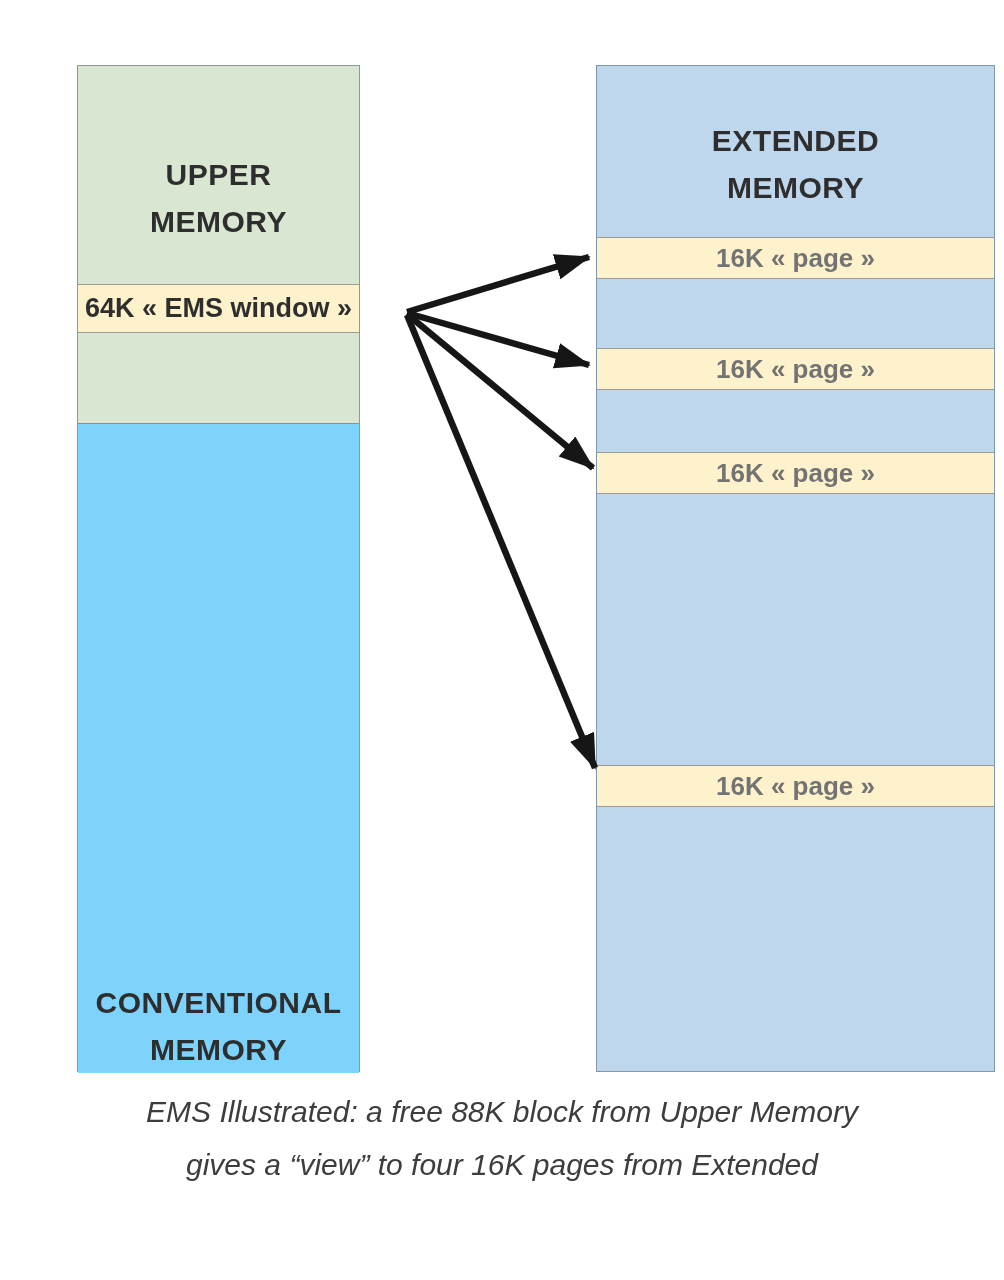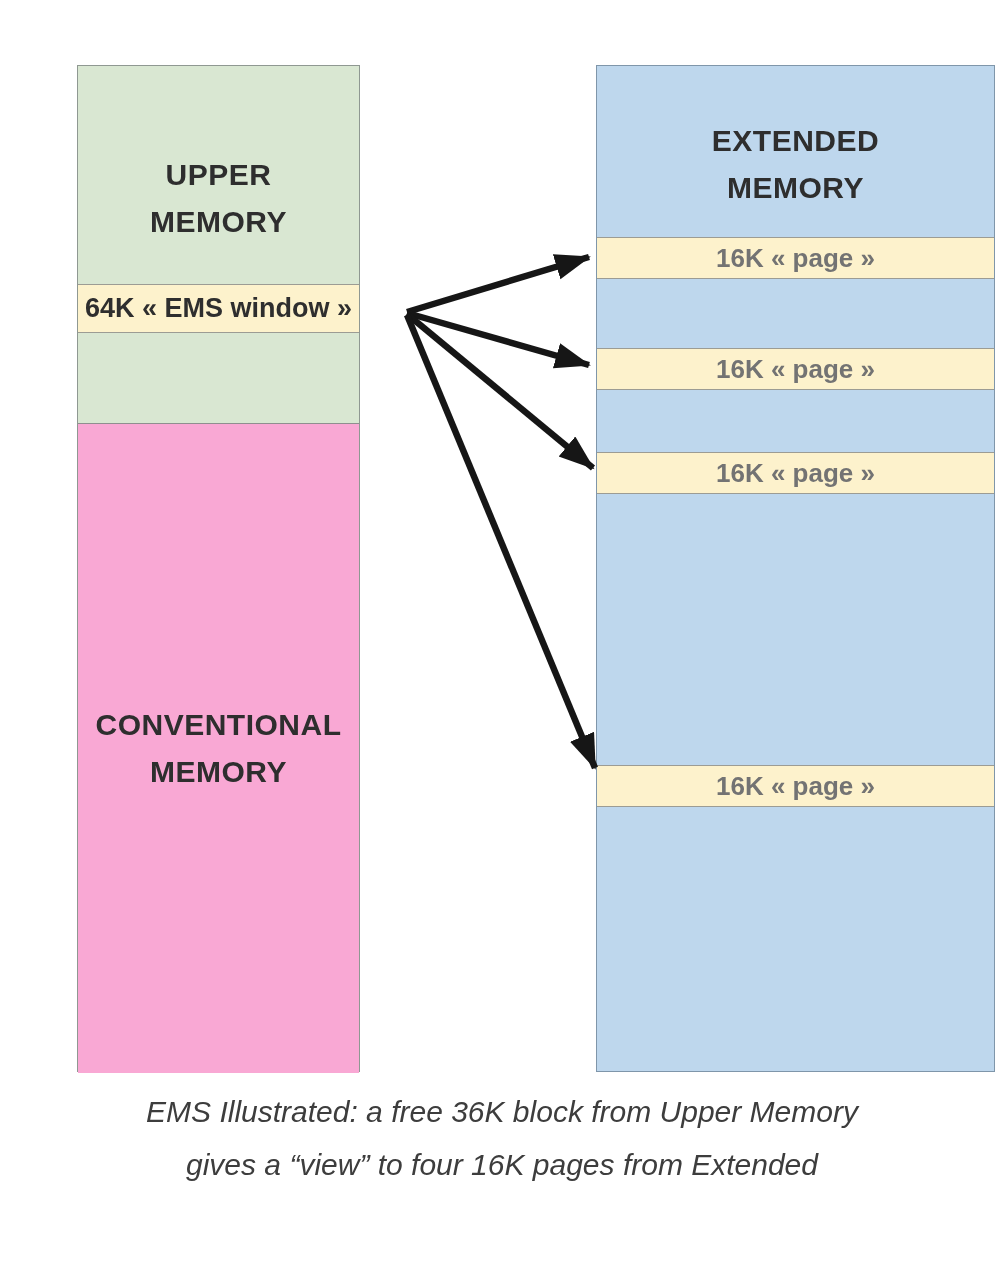--- a/index.html
+++ b/index.html
@@ -51,24 +51,24 @@
     align-items: center;
     justify-content: center;
     font-weight: bold;
     font-size: 27px;
     color: #2e2e2e;
   }
   .gray-region {
     position: relative;
     width: 100%;
     height: 650px;
-    background: #f9a8d4;
+    background: #7dd3fc;
     border-top: 1px solid #8f8f8f;
     display: flex;
-    align-items: center;
+    align-items: flex-end;
     justify-content: center;
   }
 
   
   .right-col {
     left: 596px;
     width: 399px;
     background: #bed7ed;
     border: 1px solid #7f96aa;
   }
@@ -176,17 +176,17 @@
         <path d="M0,0 L5.5,2 L0,4 Z" fill="#161616"></path>
       </marker>
     </defs>
     <line x1="407" y1="312" x2="589" y2="257" stroke="#161616" stroke-width="6.5" marker-end="url(#ah)"></line>
     <line x1="407" y1="313" x2="589" y2="365" stroke="#161616" stroke-width="6.5" marker-end="url(#ah)"></line>
     <line x1="407" y1="314" x2="593" y2="468" stroke="#161616" stroke-width="6.5" marker-end="url(#ah)"></line>
     <line x1="407" y1="315" x2="595" y2="768" stroke="#161616" stroke-width="6.5" marker-end="url(#ah)"></line>
   </svg>
 
   <div class="caption">
-    <div>EMS Illustrated: a free 36K block from Upper Memory</div>
+    <div>EMS Illustrated: a free 88K block from Upper Memory</div>
     <div>gives a “view” to four 16K pages from Extended</div>
   </div>
 
 </div>
 
 </body></html>

